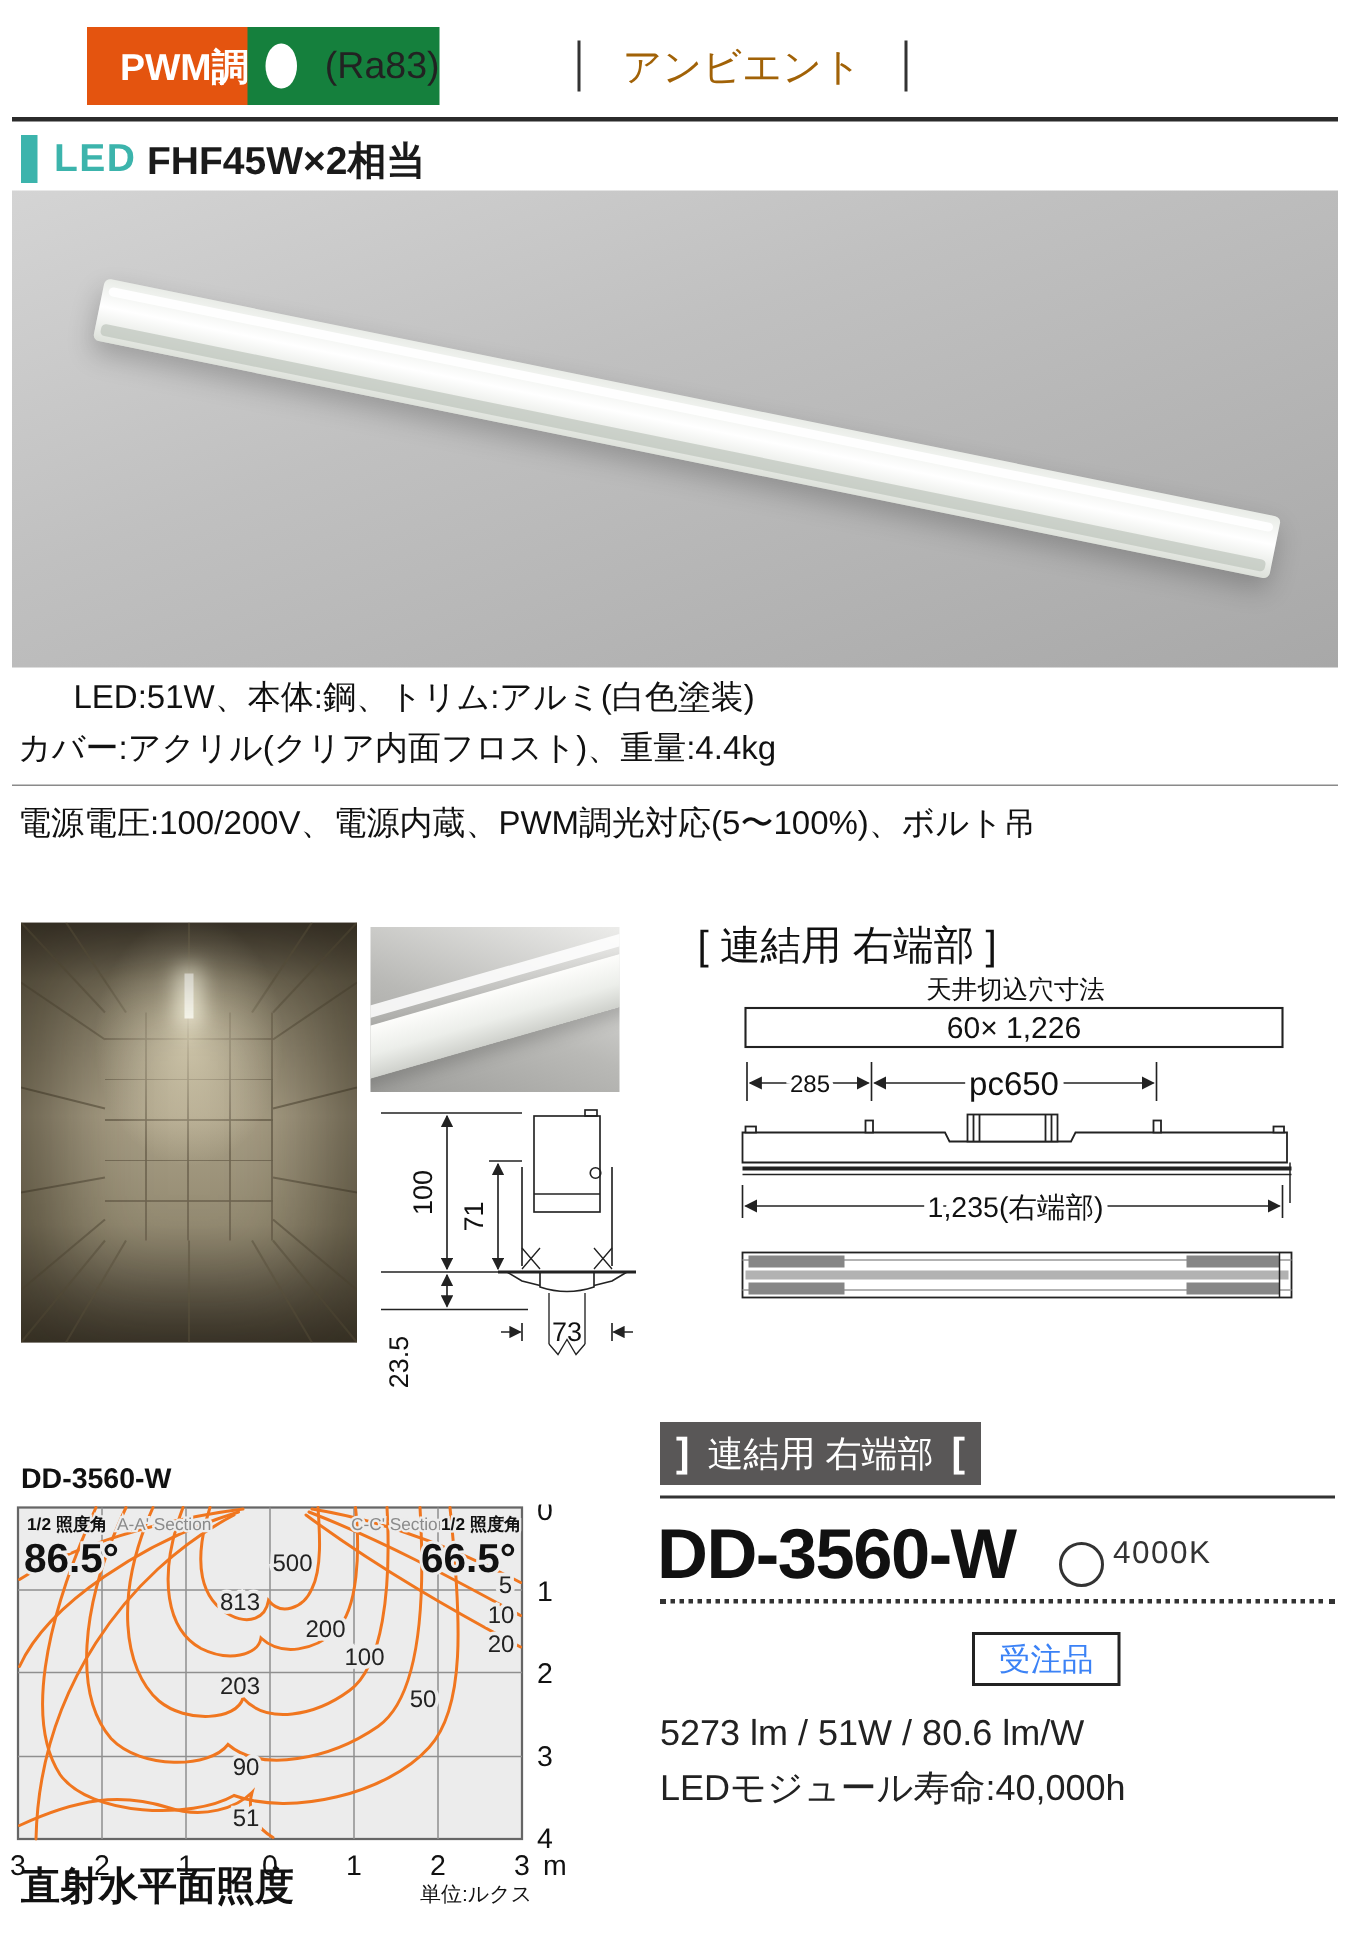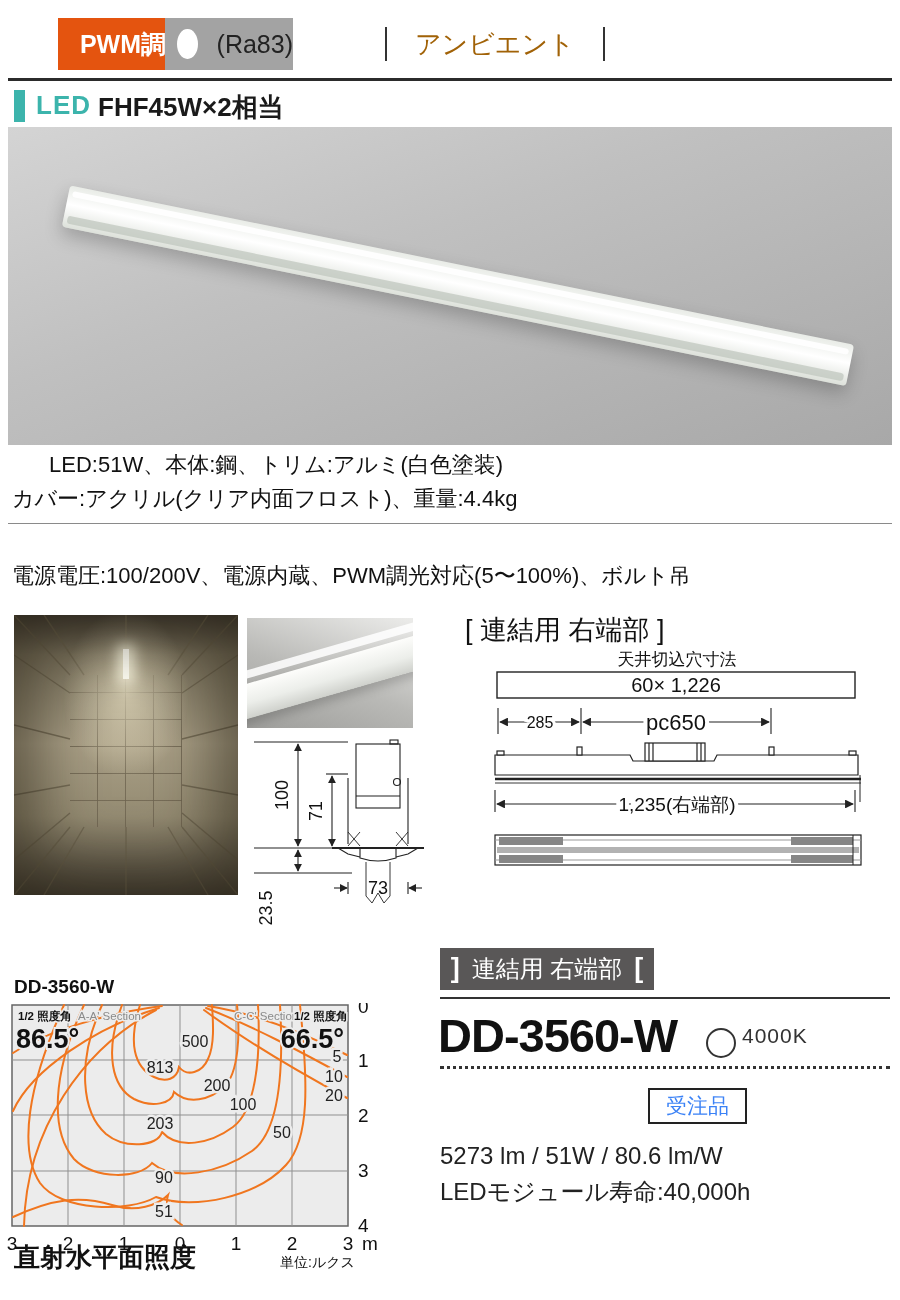--- a/index.html
+++ b/index.html
@@ -2,21 +2,21 @@
 <html><head>
 <meta charset="utf-8">
 <style>
   html,body{margin:0;padding:0;background:#fff;}
   .page{position:relative;width:900px;height:1300px;background:#fff;overflow:hidden;
         font-family:"Liberation Sans","DejaVu Sans",sans-serif;color:#1a1a1a;}
   .abs{position:absolute;}
   
   .badge-orange{left:10px;top:18px;width:155px;height:52px;background:#e4540f;color:#fff;
     display:flex;align-items:center;justify-content:center;font-size:25px;font-weight:bold;margin-left:48px;}
-  .badge-gray{left:165px;top:18px;width:128px;height:52px;background:#a3a3a3;
+  .badge-gray{left:165px;top:18px;width:128px;height:52px;background:#15803d;
     display:flex;align-items:center;gap:19px;padding-left:12px;box-sizing:border-box;font-size:25px;color:#222;}
   .ra-circle{width:30px;height:30px;border-radius:50%;background:#fff;}
   .ambient{left:385px;top:24px;height:40px;display:flex;align-items:center;gap:28px;font-size:26px;color:#a16207;}
   .vbar{width:2px;height:34px;background:#333;}
   .rule-thick{left:8px;top:78px;width:884px;height:3px;background:#2b2b2b;}
   .led-accent{left:14px;top:90px;width:11px;height:32px;background:#3cb4ac;}
   .led-word{left:36px;top:90px;font-size:26px;font-weight:bold;color:#3cb4ac;letter-spacing:1px;}
   .led-equsiv{left:98px;top:90px;font-size:26px;font-weight:bold;color:#1a1a1a;}
   
   .photo{left:8px;top:127px;width:884px;height:318px;overflow:hidden;
@@ -92,21 +92,21 @@
   <div class="abs photo">
     <div class="fixture-bar">
       <div class="fixture-hl"></div>
       <div class="fixture-shade"></div>
     </div>
   </div>
 
   <div class="abs spec" style="top:450px;margin-left:37px;">LED:51W、本体:鋼、トリム:アルミ(白色塗装)</div>
   <div class="abs spec" style="top:484px;">カバー:アクリル(クリア内面フロスト)、重量:4.4kg</div>
   <div class="abs rule-thin" style="top:523px;"></div>
-  <div class="abs spec" style="top:534px;margin-top:27px;">電源電圧:100/200V、電源内蔵、PWM調光対応(5〜100%)、ボルト吊</div>
+  <div class="abs spec" style="top:534px;">電源電圧:100/200V、電源内蔵、PWM調光対応(5〜100%)、ボルト吊</div>
 
   <div class="abs roomphoto">
     <div class="backwall"></div>
     <svg width="224" height="280" style="position:absolute;left:0;top:0">
       <g stroke="#6e6550" stroke-width="1.4" opacity="0.85">
         <line x1="0" y1="0" x2="56" y2="60"></line>
           <line x1="224" y1="0" x2="168" y2="60"></line>
         <line x1="0" y1="280" x2="56" y2="212"></line>
           <line x1="224" y1="280" x2="168" y2="212"></line>
         <line x1="112" y1="0" x2="112" y2="60"></line>

